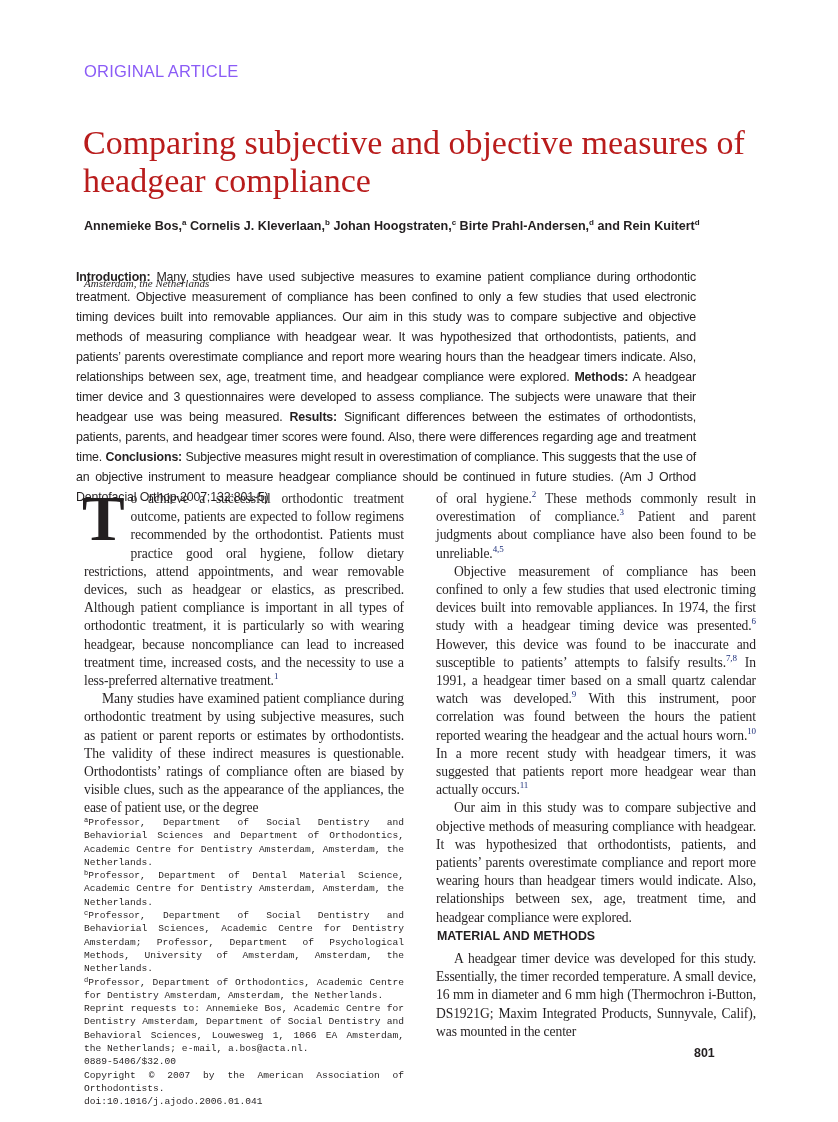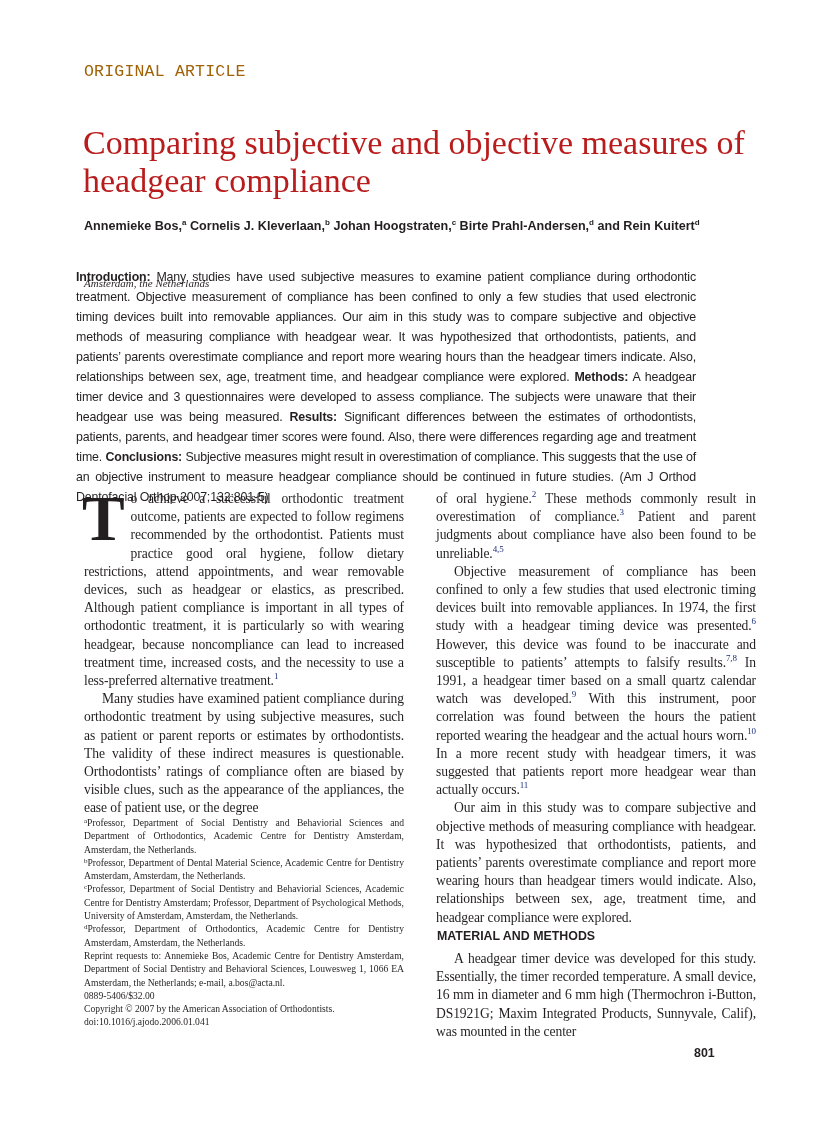--- a/index.html
+++ b/index.html
@@ -1,22 +1,22 @@
 <!DOCTYPE html>
 <html><head>
 <meta charset="utf-8">
 <style>
   html, body { margin: 0; padding: 0; background: #ffffff; }
   body { width: 838px; height: 1122px; position: relative; overflow: hidden; color: #231f20; }
   .page { position: absolute; left: 0; top: 0; width: 838px; height: 1122px; }
 
   .section-label {
     position: absolute; left: 84px; top: 62px;
-    font-family: Liberation Mono, monospace; font-size: 16.5px; letter-spacing: 0.2px;
-    color: #a16207;
+    font-family: Liberation Sans, sans-serif; font-size: 16.5px; letter-spacing: 0.2px;
+    color: #8b5cf6;
   }
   .title {
     position: absolute; left: 83px; top: 124px; width: 680px;
     font-family: "Liberation Serif", serif; font-size: 34px; line-height: 38px;
     color: #b91c1c; margin: 0; font-weight: normal;
   }
   .authors {
     position: absolute; left: 84px; top: 219px; width: 680px;
     font-family: "Liberation Sans", sans-serif; font-size: 12.6px; font-weight: bold;
     color: #231f20; white-space: nowrap;
@@ -45,21 +45,21 @@
   .col p { margin: 0; text-indent: 18px; }
   .col p.first { text-indent: 0; }
   .dropcap {
     float: left; font-family: "Liberation Serif", serif; font-size: 64px; line-height: 50px;
     font-weight: bold; margin: 4px 6px 0 -2px; color: #231f20; height: 52px;
   }
   .cite { color: #1d2f7a; font-size: 9px; vertical-align: 6px; line-height: 0; }
 
   .footnotes {
     position: absolute; left: 84px; top: 816px; width: 320px;
-    font-family: Liberation Serif, serif; font-size: 9.6px; line-height: 13.3px;
+    font-family: Liberation Mono, monospace; font-size: 9.6px; line-height: 13.3px;
     text-align: justify; color: #231f20;
   }
   .footnotes div { margin: 0; }
   .footnotes sup { font-size: 7px; vertical-align: 3px; line-height: 0; }
 
   .heading {
     position: absolute; left: 437px; top: 929px;
     font-family: "Liberation Sans", sans-serif; font-weight: bold; font-size: 12.4px;
     color: #231f20;
   }

